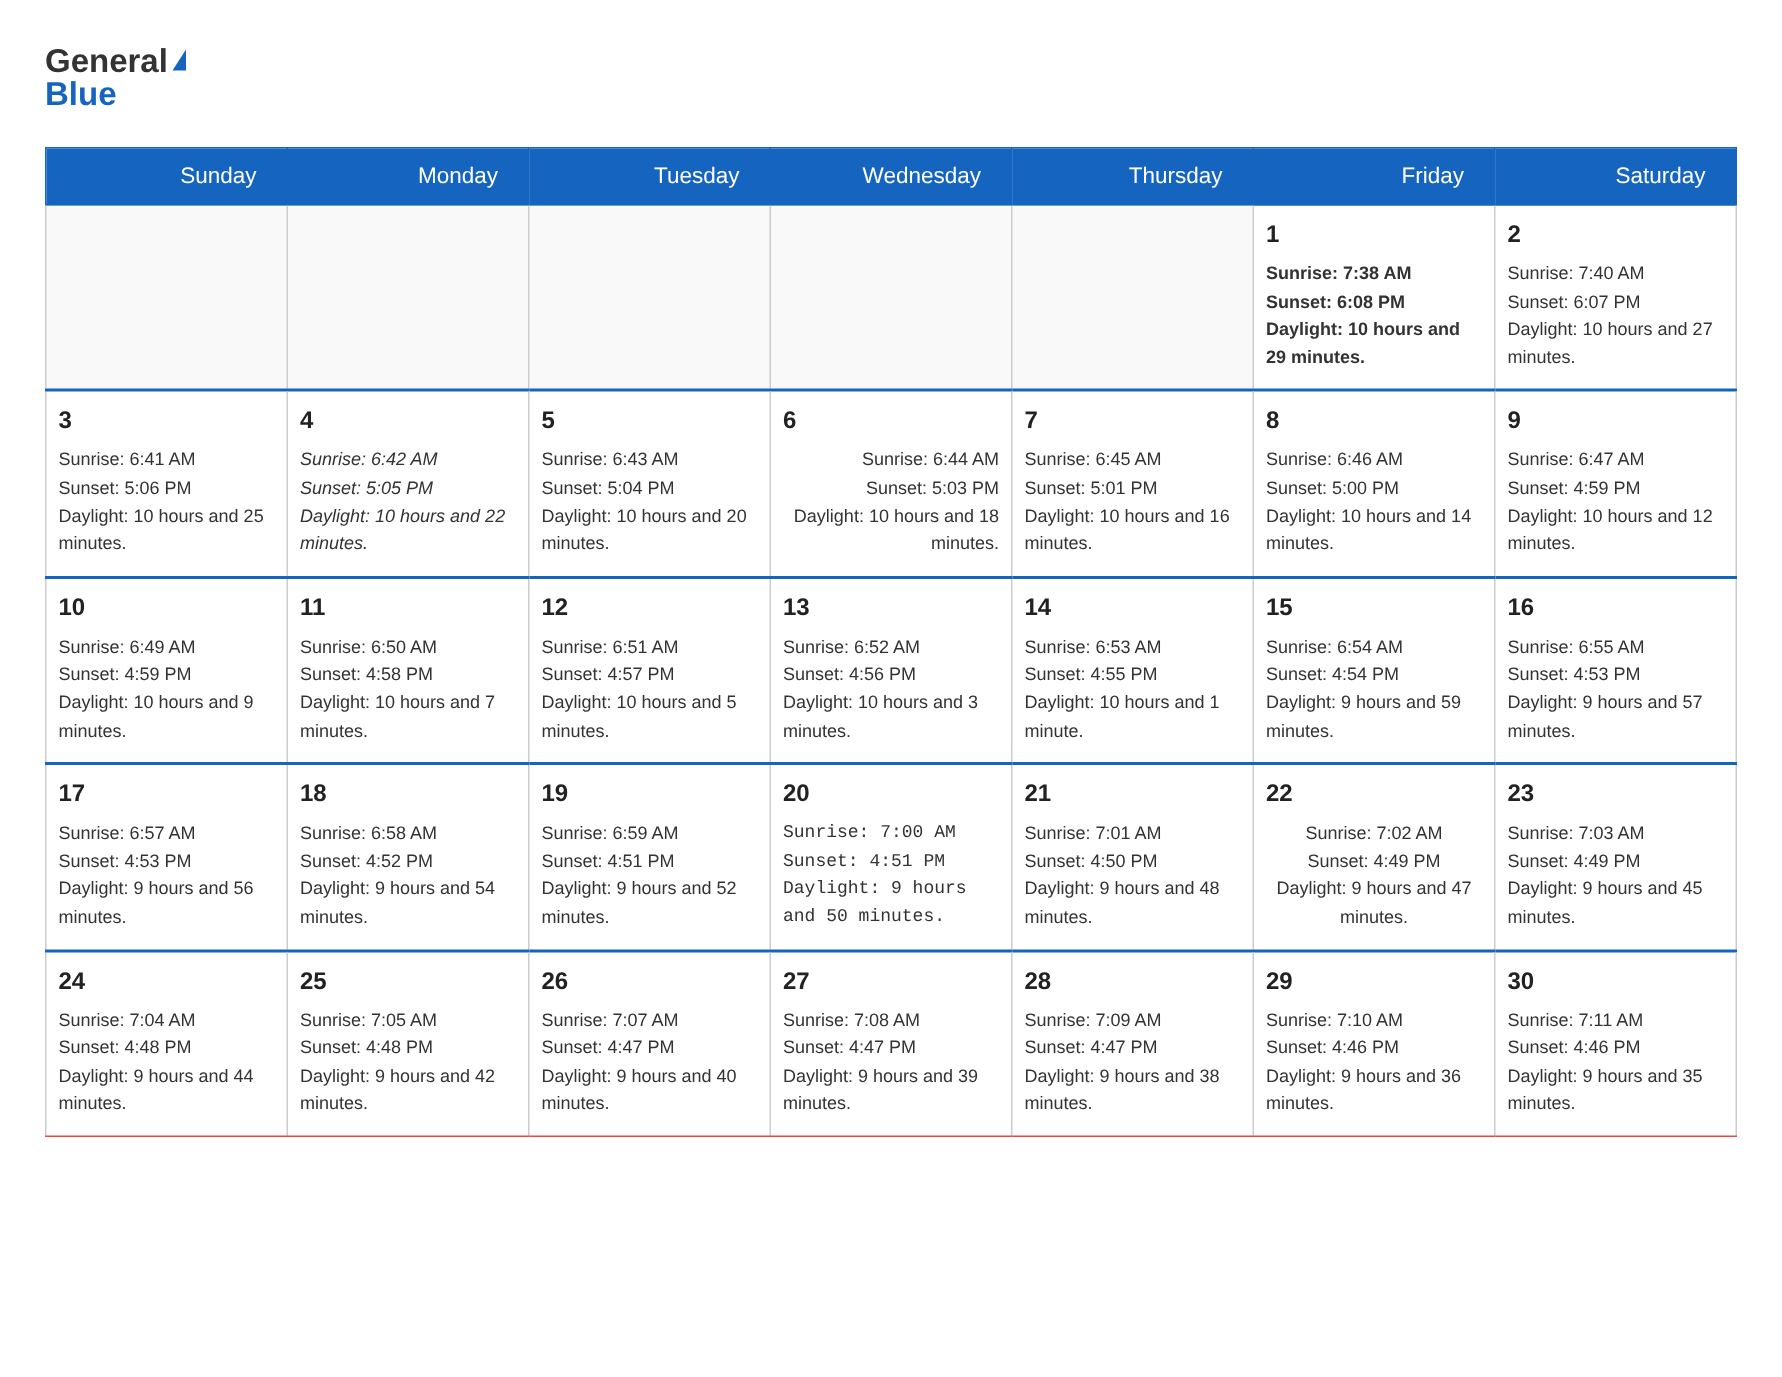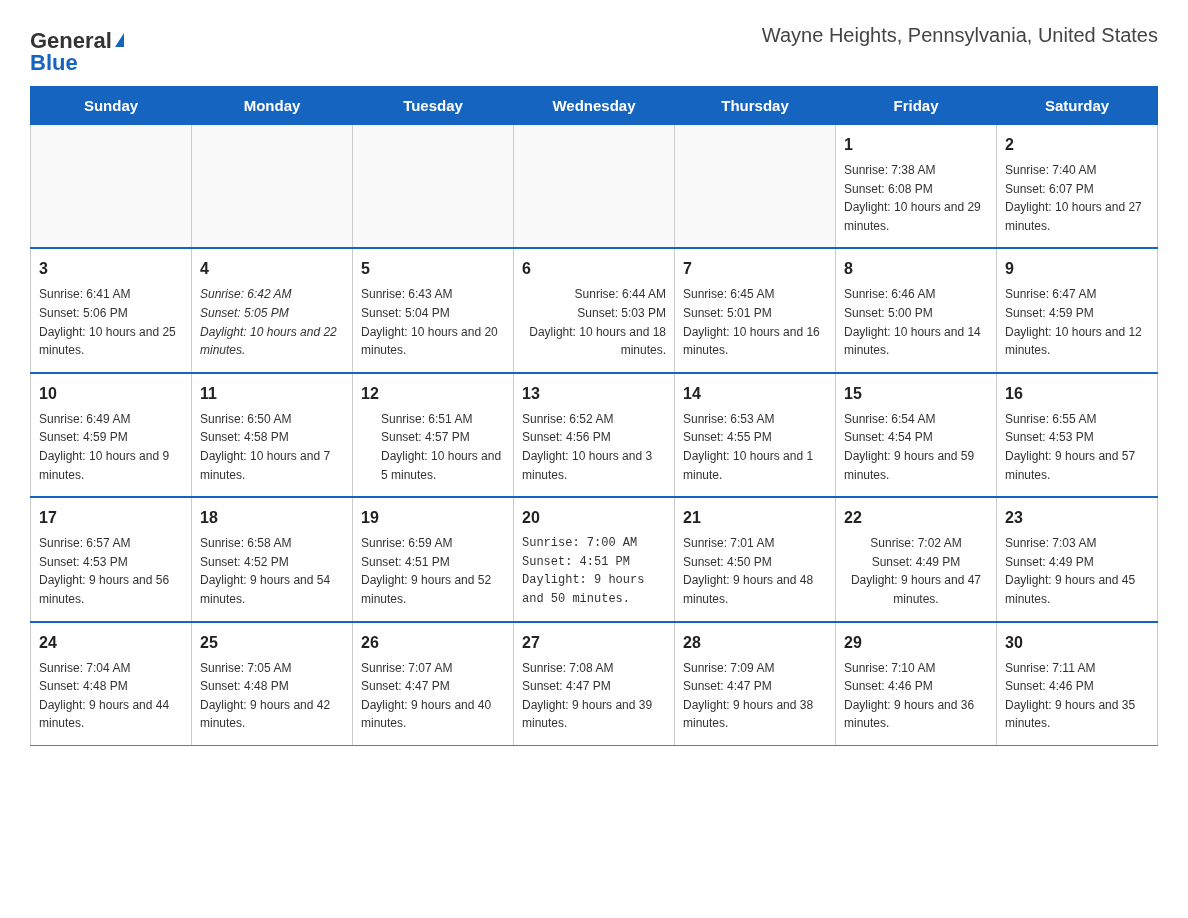--- a/index.html
+++ b/index.html
@@ -7,21 +7,21 @@
       font-family: Arial, sans-serif;
       background: #fff;
       padding: 20px 30px;
       width: 1188px;
       min-height: 918px;
     }
     .header {
       display: flex;
       justify-content: space-between;
       align-items: flex-start;
-      margin-bottom: 10px;
+      margin-bottom: 22px;
     }
     .logo {
       display: flex;
       flex-direction: column;
       align-items: flex-start;
       margin-top: 10px;
     }
     .logo-text {
       font-size: 22px;
       font-weight: bold;
@@ -49,24 +49,24 @@
       margin-top: 4px;
     }
     table {
       width: 100%;
       border-collapse: collapse;
       margin-top: 10px;
     }
     th {
       background-color: #1565c0;
       color: #fff;
-      padding: 10px 8px;
-      text-align: center;
+      padding: 10px 20px;
+      text-align: right;
       font-size: 15px;
-      font-weight: bold;
+      font-weight: normal;
       border: 1px solid #1565c0;
     }
     td {
       vertical-align: top;
       padding: 8px 8px 12px 8px;
       border: 1px solid #ccc;
       border-bottom: 2px solid #1565c0;
       font-size: 12.5px;
       color: #333;
       line-height: 1.5;
@@ -98,21 +98,20 @@
 
 <div class="header">
   <div class="logo">
     <div style="display:flex; align-items:center;">
       <span class="logo-text">General</span>
       <span style="display:inline-block; width:0; height:0; border-left:9px solid transparent; border-right:0px solid transparent; border-bottom:14px solid #1565c0; margin-left:3px; margin-bottom:2px;"></span>
     </div>
     <div class="logo-blue">Blue</div>
   </div>
   <div class="title-section">
-    <div class="location-title">Wayne Heights, Pennsylvania, United States</div>
   </div>
 </div>
 
 <table>
   <thead>
     <tr>
     <th>Sunday</th>
         <th>Monday</th>
         <th>Tuesday</th>
         <th>Wednesday</th>
@@ -123,21 +122,21 @@
   </thead>
   <tbody id="calendar-body">
   <tr>
         <td class="empty"></td>
         <td class="empty"></td>
         <td class="empty"></td>
         <td class="empty"></td>
         <td class="empty"></td>
         <td>
           <span class="day-number">1</span>
-          <div class="day-info" style="white-space: pre-line;">Sunrise: 7:38 AM
+          <div class="day-info" style="white-space: pre-line; font-weight: bold;">Sunrise: 7:38 AM
 Sunset: 6:08 PM
 Daylight: 10 hours and 29 minutes.</div>
         </td>
         <td>
           <span class="day-number">2</span>
           <div class="day-info" style="white-space: pre-line;">Sunrise: 7:40 AM
 Sunset: 6:07 PM
 Daylight: 10 hours and 27 minutes.</div>
         </td>
       </tr>
@@ -193,21 +192,21 @@
 Daylight: 10 hours and 9 minutes.</div>
         </td>
         <td>
           <span class="day-number">11</span>
           <div class="day-info" style="white-space: pre-line;">Sunrise: 6:50 AM
 Sunset: 4:58 PM
 Daylight: 10 hours and 7 minutes.</div>
         </td>
         <td>
           <span class="day-number">12</span>
-          <div class="day-info" style="white-space: pre-line; margin-left: 20px;">Sunrise: 6:51 AM
+          <div class="day-info" style="white-space: pre-line;">Sunrise: 6:51 AM
 Sunset: 4:57 PM
 Daylight: 10 hours and 5 minutes.</div>
         </td>
         <td>
           <span class="day-number">13</span>
           <div class="day-info" style="white-space: pre-line;">Sunrise: 6:52 AM
 Sunset: 4:56 PM
 Daylight: 10 hours and 3 minutes.</div>
         </td>
         <td>

